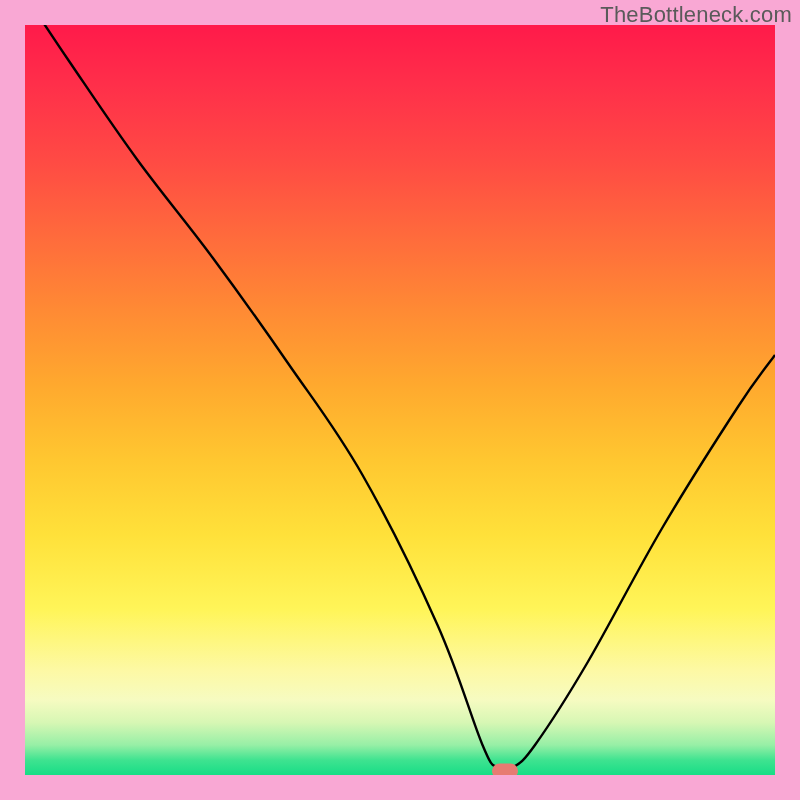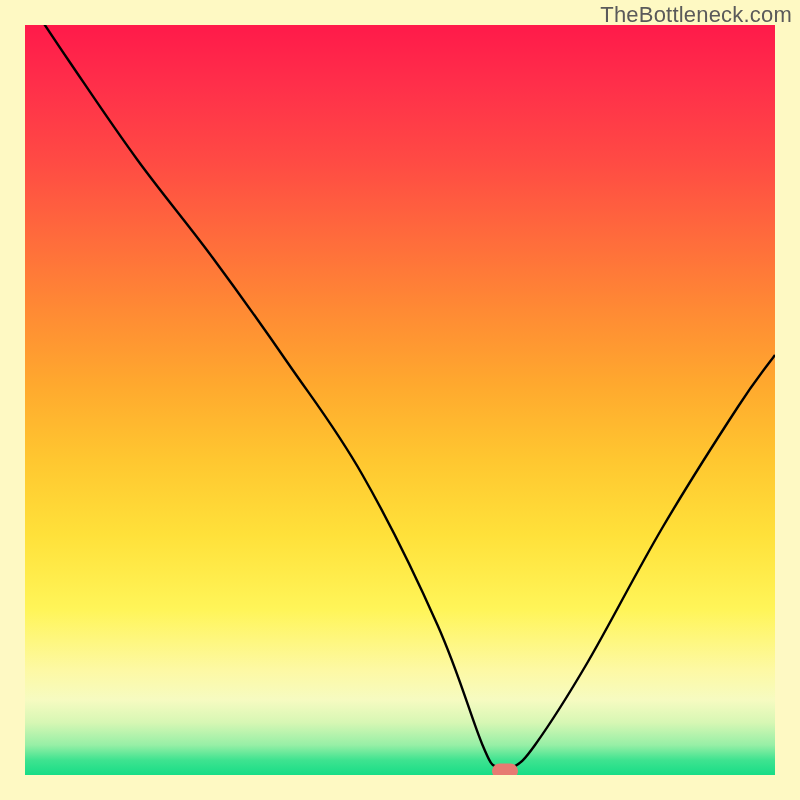--- a/index.html
+++ b/index.html
@@ -8,21 +8,21 @@
     width: 800px;
     height: 800px;
     background: #000;
     overflow: hidden;
     font-family: Arial, Helvetica, sans-serif;
   }
   .frame {
     position: relative;
     width: 800px;
     height: 800px;
-    background: #fef9c3;
+    background: #f9a8d4;
   }
   .watermark {
     position: absolute;
     top: 2px;
     right: 8px;
     color: #5a5a5a;
     font-size: 22px;
     font-weight: 500;
     letter-spacing: 0.2px;
     user-select: none;

